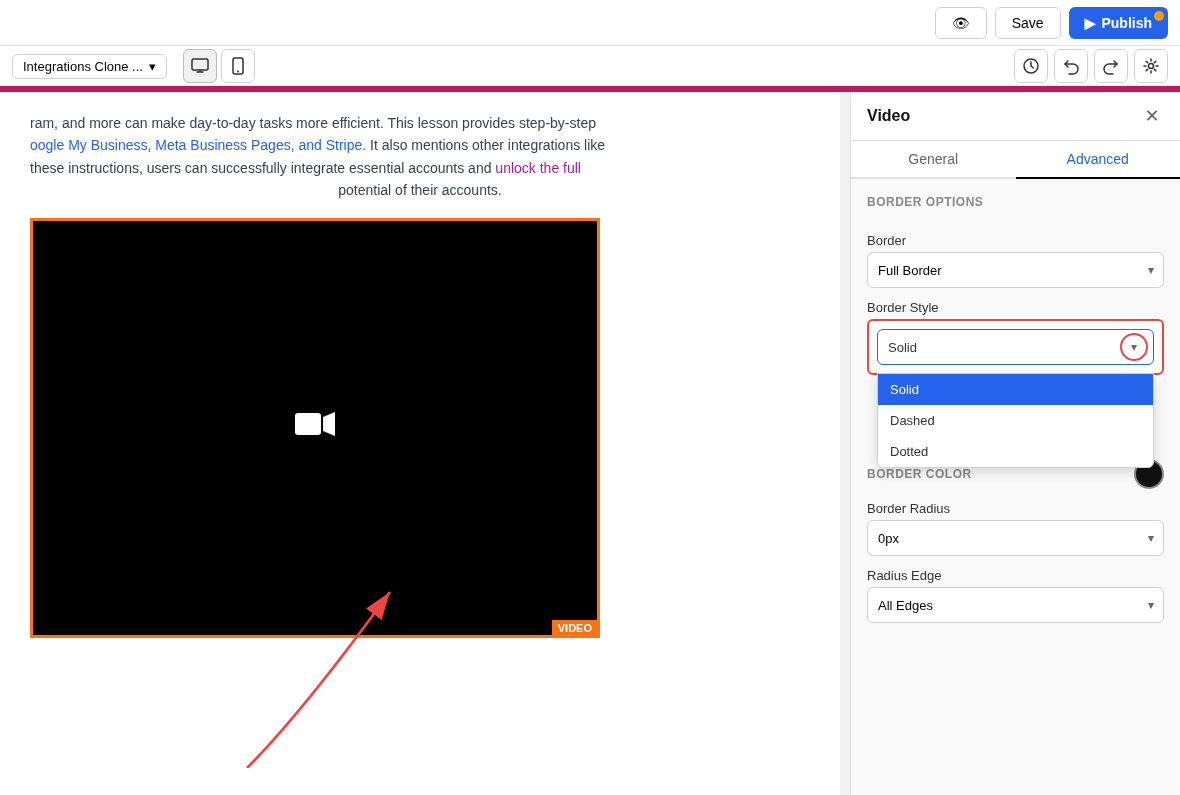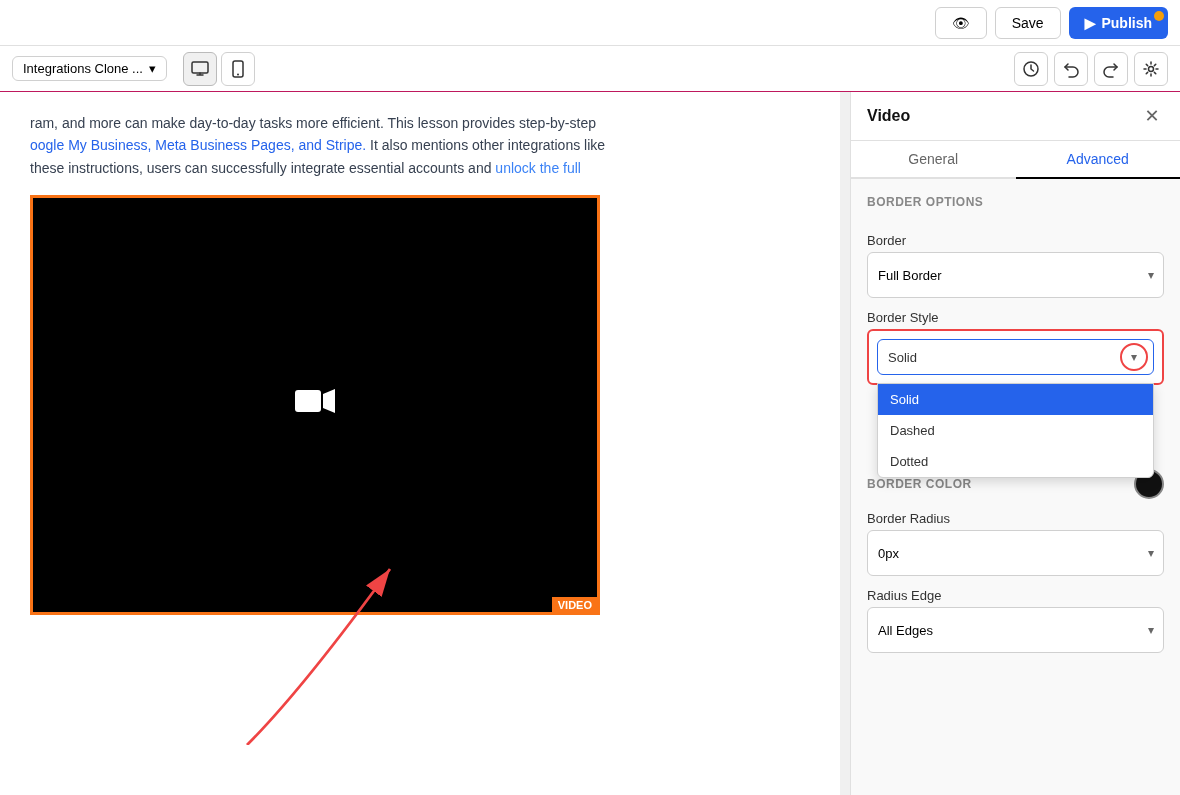--- a/index.html
+++ b/index.html
@@ -41,21 +41,21 @@
       border-radius: 50%;
       position: absolute;
       top: 4px; right: 4px;
     }
     .publish-wrap { position: relative; }
 
     
     .second-toolbar {
       height: 46px;
       background: #fff;
-      border-bottom: 1px solid #be185d;
+      border-bottom: 6px solid #be185d;
       display: flex;
       align-items: center;
       padding: 0 12px;
       gap: 8px;
       flex-shrink: 0;
     }
     .page-selector {
       display: flex; align-items: center; gap: 6px;
       border: 1px solid #d0d0d0;
       border-radius: 6px;
@@ -221,21 +221,21 @@
       font-size: 13px;
       color: #333;
       margin-bottom: 4px;
     }
     .select-wrapper {
       position: relative;
       width: 100%;
     }
     .select-wrapper select {
       width: 100%;
-      height: 46px;
+      height: 36px;
       border: 1px solid #d0d0d0;
       border-radius: 6px;
       background: #fff;
       padding: 0 30px 0 10px;
       font-size: 13px;
       appearance: none;
       cursor: pointer;
     }
     .select-arrow {
       position: absolute;
@@ -387,21 +387,22 @@
 
 <div class="main-area">
 
   <div class="canvas">
     <div class="canvas-content">
       <div class="canvas-text">
         <span>ram, and more can make day-to-day tasks more efficient. This lesson provides step-by-step</span><br>
         <span style="color:#2563eb;">oogle My Business, Meta Business Pages, and Stripe.</span>
         <span> It also mentions other integrations like</span><br>
         <span>these instructions, users can successfully integrate essential accounts and </span>
-        <span style="color:#3b82f6;margin-top:44px;">unlock the full</span><br>
+        <span style="color:#a21caf;margin-top:44px;">unlock the full</span><br>
+        <span style="text-align:center; display:block;">potential of their accounts.</span>
       </div>
 
       
       <div style="position:relative; display:inline-block;">
         <div class="video-block">
           <div class="video-icon">
             <svg width="40" height="30" viewBox="0 0 40 30" fill="white">
               <rect x="0" y="4" width="26" height="22" rx="3" fill="white"></rect>
               <polygon points="28,8 40,3 40,27 28,22" fill="white"></polygon>
             </svg>

